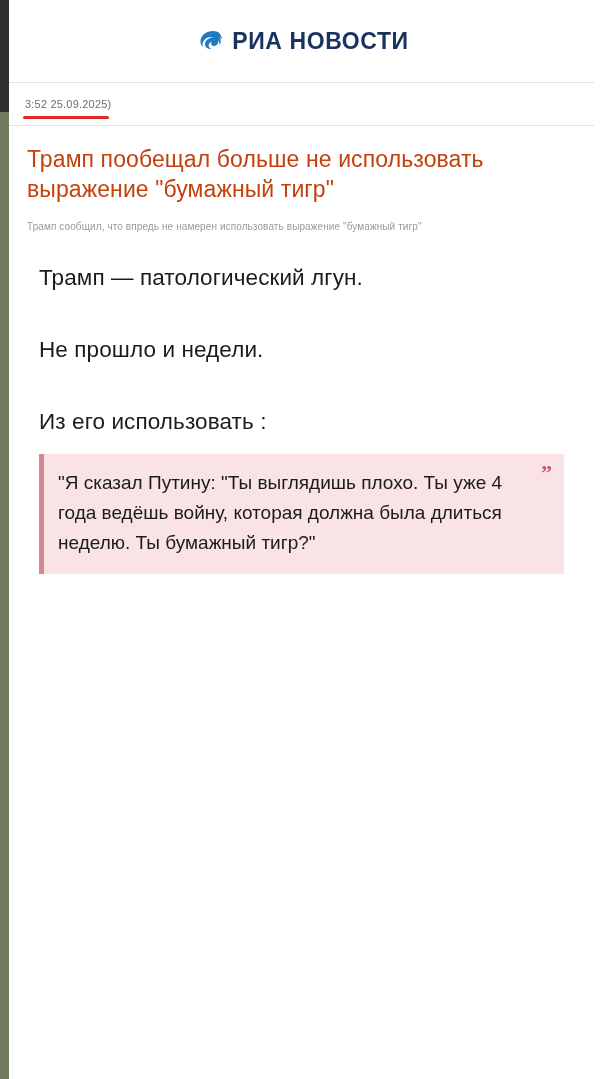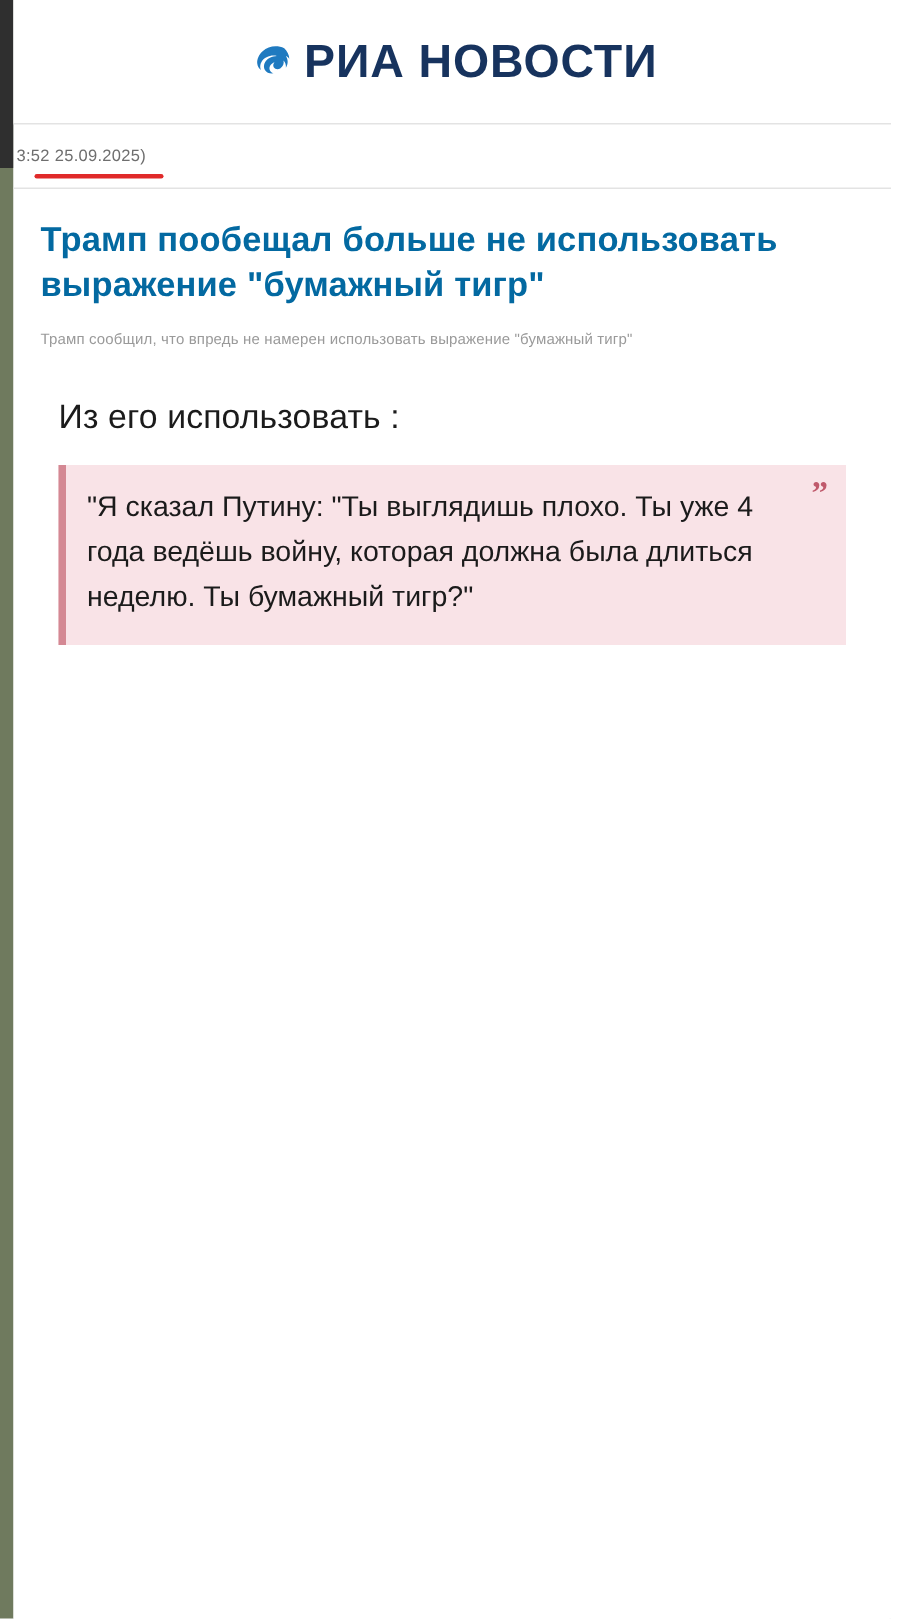--- a/index.html
+++ b/index.html
@@ -72,60 +72,60 @@
     align-items: center;
     gap: 10px;
   }
   .brand-logo {
     width: 28px;
     height: 28px;
     position: relative;
     display: inline-block;
   }
   .brand-name {
-    font-size: 31px;
+    font-size: 23px;
     font-weight: bold;
     color: #17335e;
     letter-spacing: 0.6px;
   }
 
   
   .meta-row {
     position: relative;
     height: 42px;
     border-top: 1px solid #e3e3e3;
     border-bottom: 1px solid #e3e3e3;
     display: flex;
     align-items: center;
   }
   .timestamp {
     font-size: 11px;
     color: #6e6e6e;
-    padding-left: 2px;
+    padding-left: 16px;
     letter-spacing: .2px;
   }
   .red-underline {
     position: absolute;
     left: 14px;
     bottom: 6px;
     width: 86px;
     height: 3px;
     background: #e02a2a;
     border-radius: 2px;
   }
 
   
   .headline-wrap {
     padding: 18px 22px 0 18px;
   }
   .headline {
     font-size: 23px;
     line-height: 30px;
-    font-weight: bold;
-    color: #0369a1;
+    font-weight: normal;
+    color: #c2410c;
     margin: 0;
     letter-spacing: .1px;
   }
   .subhead {
     margin-top: 16px;
     font-size: 10px;
     line-height: 14px;
     color: #9a9a9a;
     letter-spacing: .1px;
   }
@@ -198,20 +198,22 @@
       <span class="timestamp">3:52 25.09.2025)</span>
       <span class="red-underline"></span>
     </div>
 
     <div class="headline-wrap">
       <h1 class="headline">Трамп пообещал больше не использовать выражение "бумажный тигр"</h1>
       <div class="subhead">Трамп сообщил, что впредь не намерен использовать выражение "бумажный тигр"</div>
     </div>
 
     <div class="body-wrap">
+      <p class="para">Трамп — патологический лгун.</p>
+      <p class="para">Не прошло и недели.</p>
       <p class="para">Из его использовать :</p>
     </div>
 
     <div class="quote-block">
       <span class="quote-mark">”</span>
       <p class="quote-text">"Я сказал Путину: "Ты выглядишь плохо. Ты уже 4 года ведёшь войну, которая должна была длиться неделю. Ты бумажный тигр?"</p>
     </div>
 
     <div class="bottom-pad"></div>
 

